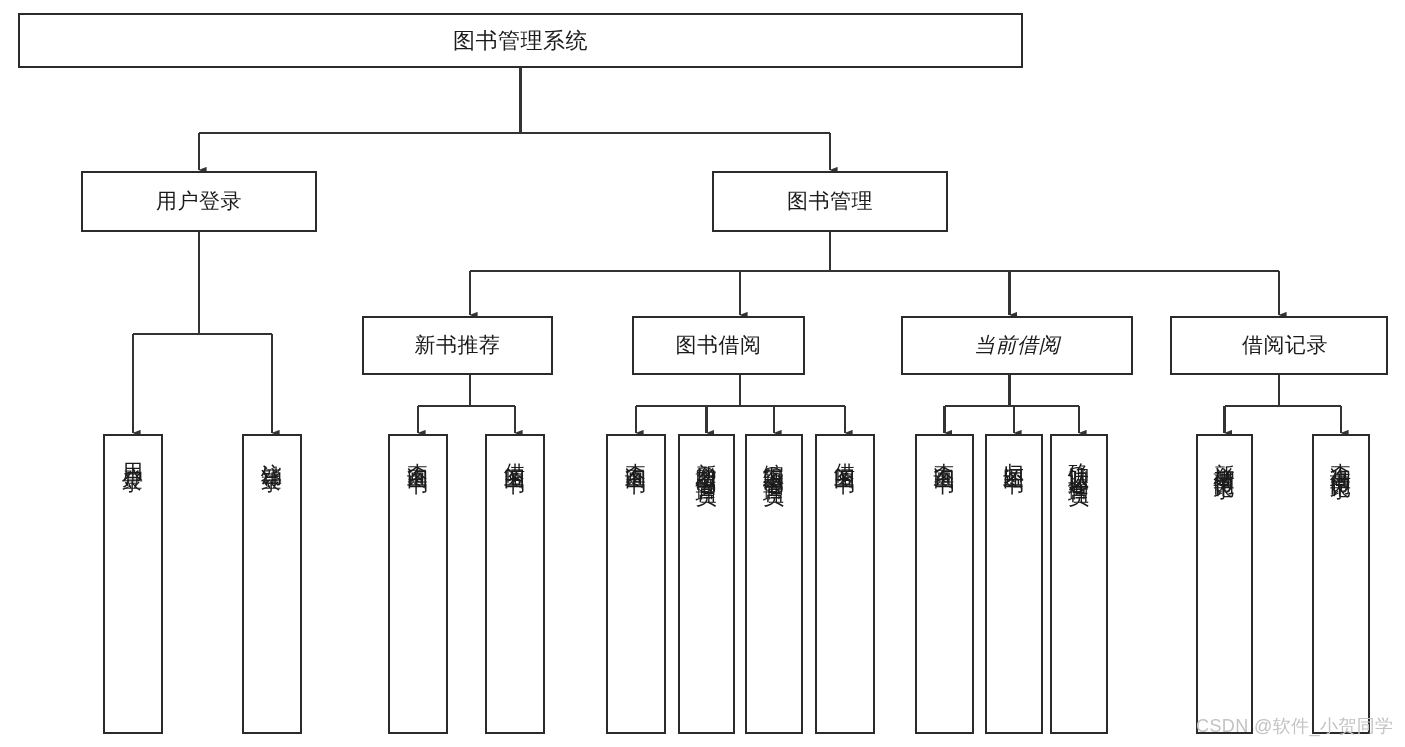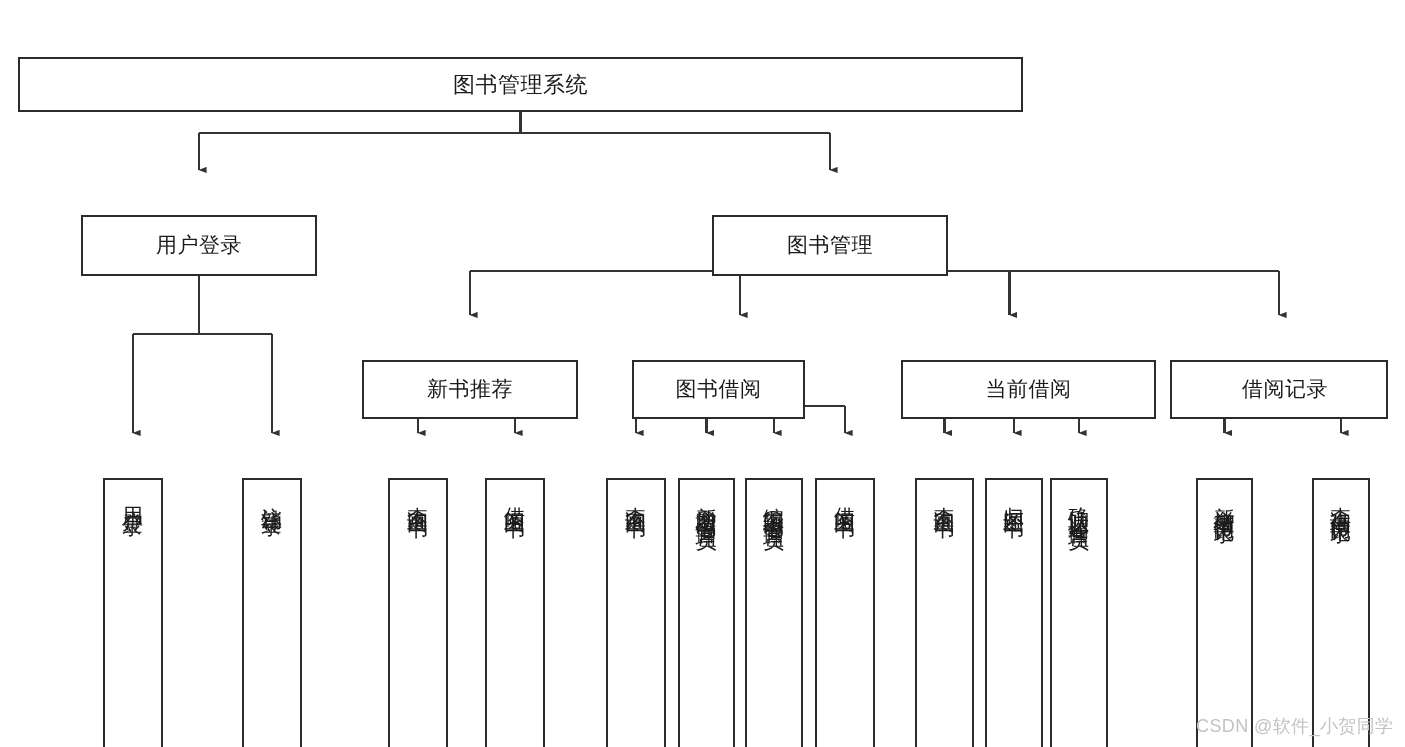--- a/index.html
+++ b/index.html
@@ -28,21 +28,20 @@
   }
   .node {
     position: absolute;
     box-sizing: border-box;
     background: #ffffff;
     border: 2.2px solid #2b2b2b;
     display: flex;
     align-items: center;
     justify-content: center;
     overflow: hidden;
-    margin-top: 44px;
   }
   .node-label {
     color: #1b1b1b;
     line-height: 1.16;
     text-align: center;
     white-space: pre;
   }
   
   .node.horiz .node-label {
     font-size: 21px;
@@ -120,27 +119,27 @@
   <div id="node-layer">
       <div class="node horiz root" style="left: 18px; top: 13px; width: 1005px; height: 55px; border-color: rgb(43, 43, 43); background: rgb(255, 255, 255);">
         <span class="node-label" style="color: rgb(27, 27, 27);">图书管理系统</span>
       </div>
       <div class="node horiz" style="left: 81px; top: 171px; width: 236px; height: 61px; border-color: rgb(43, 43, 43); background: rgb(255, 255, 255);">
         <span class="node-label" style="color: rgb(27, 27, 27);">用户登录</span>
       </div>
       <div class="node horiz" style="left: 712px; top: 171px; width: 236px; height: 61px; border-color: rgb(43, 43, 43); background: rgb(255, 255, 255);">
         <span class="node-label" style="color: rgb(27, 27, 27);">图书管理</span>
       </div>
-      <div class="node horiz" style="left: 362px; top: 316px; width: 216px; height: 59px; border-color: rgb(43, 43, 43); background: rgb(255, 255, 255);">
+      <div class="node horiz" style="left: 362px; top: 316px; width: 191px; height: 59px; border-color: rgb(43, 43, 43); background: rgb(255, 255, 255);">
         <span class="node-label" style="color: rgb(27, 27, 27);">新书推荐</span>
       </div>
       <div class="node horiz" style="left: 632px; top: 316px; width: 173px; height: 59px; border-color: rgb(43, 43, 43); background: rgb(255, 255, 255);">
         <span class="node-label" style="color: rgb(27, 27, 27);">图书借阅</span>
       </div>
-      <div class="node horiz" style="left: 901px; top: 316px; width: 255px; height: 59px; border-color: rgb(43, 43, 43); background: rgb(255, 255, 255);">
+      <div class="node horiz" style="left: 901px; top: 316px; width: 232px; height: 59px; border-color: rgb(43, 43, 43); background: rgb(255, 255, 255); font-style: italic;">
         <span class="node-label" style="color: rgb(27, 27, 27);">当前借阅</span>
       </div>
       <div class="node horiz" style="left: 1170px; top: 316px; width: 218px; height: 59px; border-color: rgb(43, 43, 43); background: rgb(255, 255, 255); padding-left: 12px;">
         <span class="node-label" style="color: rgb(27, 27, 27);">借阅记录</span>
       </div>
       <div class="node vert" style="left: 103px; top: 434px; width: 60px; height: 300px; border-color: rgb(43, 43, 43); background: rgb(255, 255, 255);">
         <span class="node-label" style="color: rgb(27, 27, 27);">用户登录</span>
       </div>
       <div class="node vert" style="left: 242px; top: 434px; width: 60px; height: 300px; border-color: rgb(43, 43, 43); background: rgb(255, 255, 255);">
         <span class="node-label" style="color: rgb(27, 27, 27);">注销登录</span>

